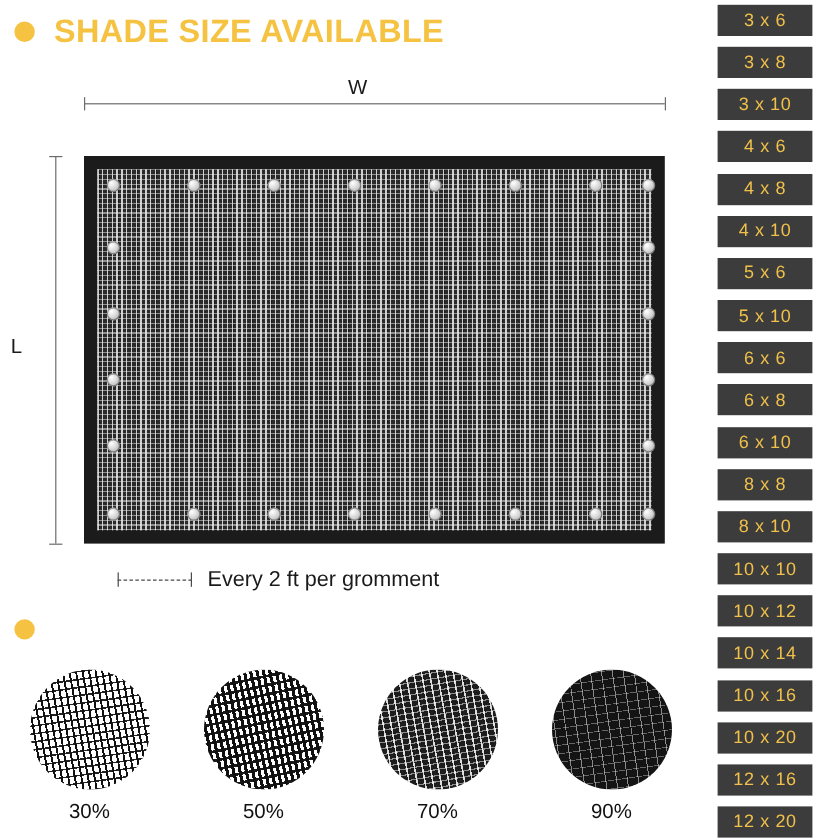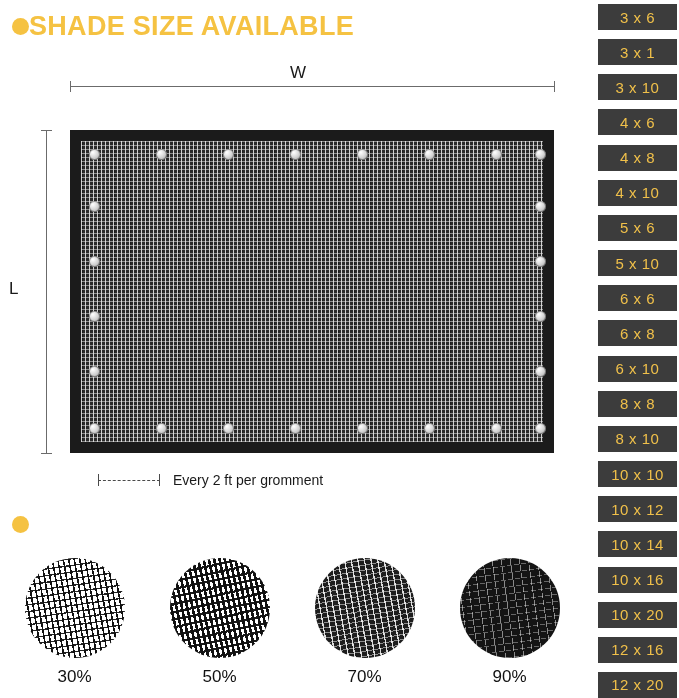--- a/index.html
+++ b/index.html
@@ -41,21 +41,21 @@
     align-items: center;
     gap: 2px;
     padding-top: 4px;
     box-sizing: border-box;
   }
 
   
   .heading {
     display: flex;
     align-items: center;
-    gap: 0;
+    gap: 16px;
   }
   .bullet-dot {
     width: 17px;
     height: 17px;
     border-radius: 50%;
     background: #f5c242;
     flex: 0 0 auto;
   }
   .heading-text {
     font-size: 27px;
@@ -162,21 +162,21 @@
     border-top: 1px dashed #4a4a4a;
   }
   .spacing-brace .cap {
     position: absolute;
     top: 0;
     width: 0;
     height: 12px;
     border-left: 1px solid #4a4a4a;
   }
   .spacing-text {
-    font-size: 14px;
+    font-size: 18px;
     color: #1a1a1a;
     white-space: nowrap;
   }
 
   
   .rates {
     position: absolute;
     left: 22px;
     top: 558px;
     width: 560px;
@@ -325,21 +325,21 @@
       </div>
       <div class="rate-item">
         <span class="rate-circle r90"></span>
         <span class="rate-label">90%</span>
       </div>
     </div>
   </div>
 
   <div class="size-rail">
     <div class="size-chip">3 x 6</div>
-    <div class="size-chip">3 x 1</div>
+    <div class="size-chip">3 x 8</div>
     <div class="size-chip">3 x 10</div>
     <div class="size-chip">4 x 6</div>
     <div class="size-chip">4 x 8</div>
     <div class="size-chip">4 x 10</div>
     <div class="size-chip">5 x 6</div>
     <div class="size-chip">5 x 10</div>
     <div class="size-chip">6 x 6</div>
     <div class="size-chip">6 x 8</div>
     <div class="size-chip">6 x 10</div>
     <div class="size-chip">8 x 8</div>

